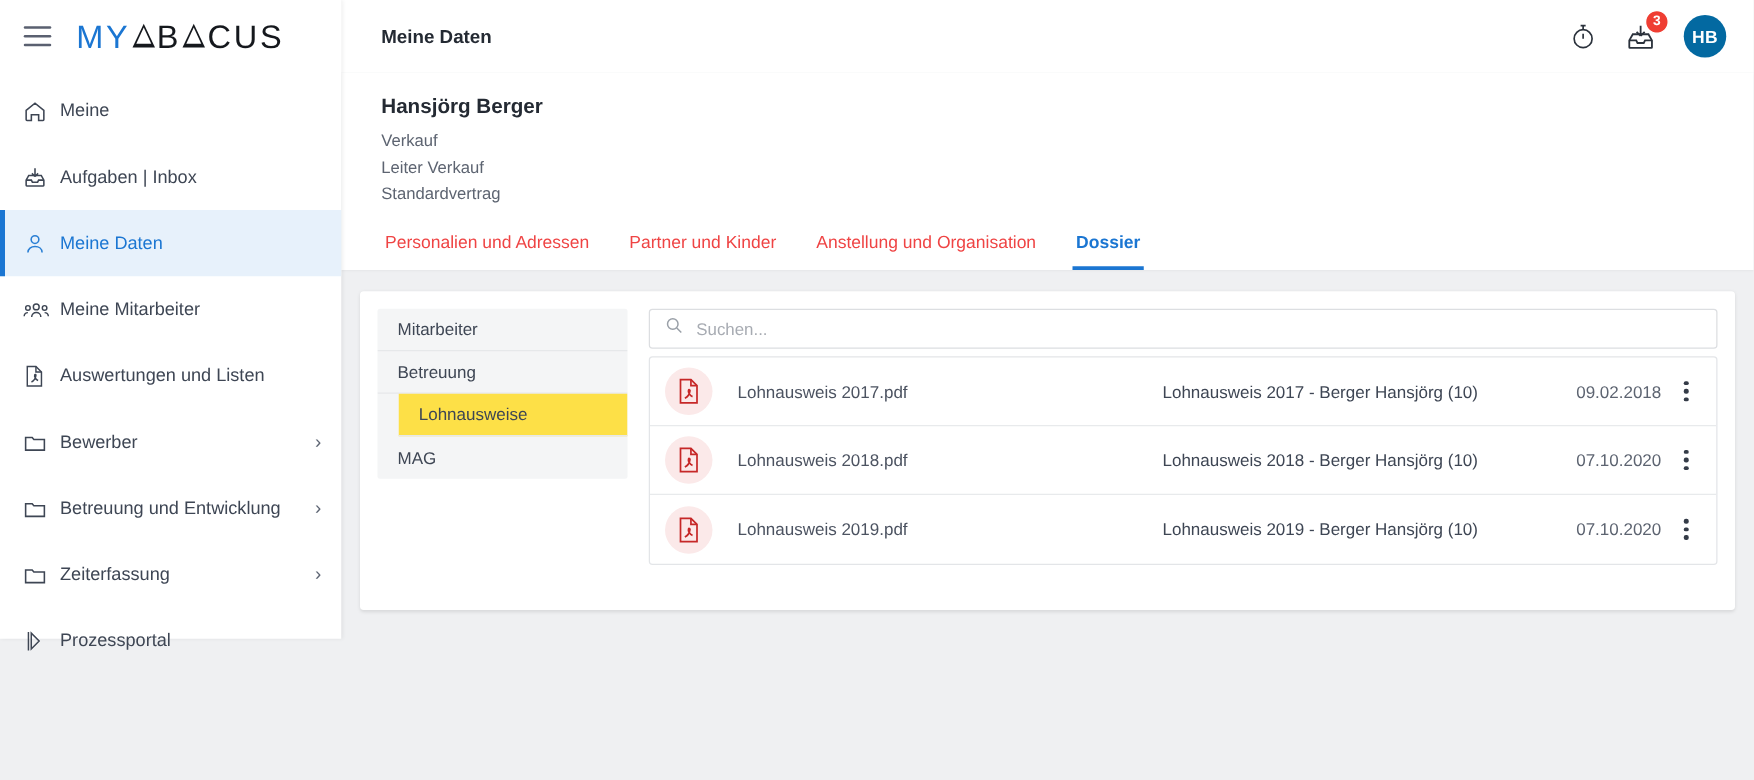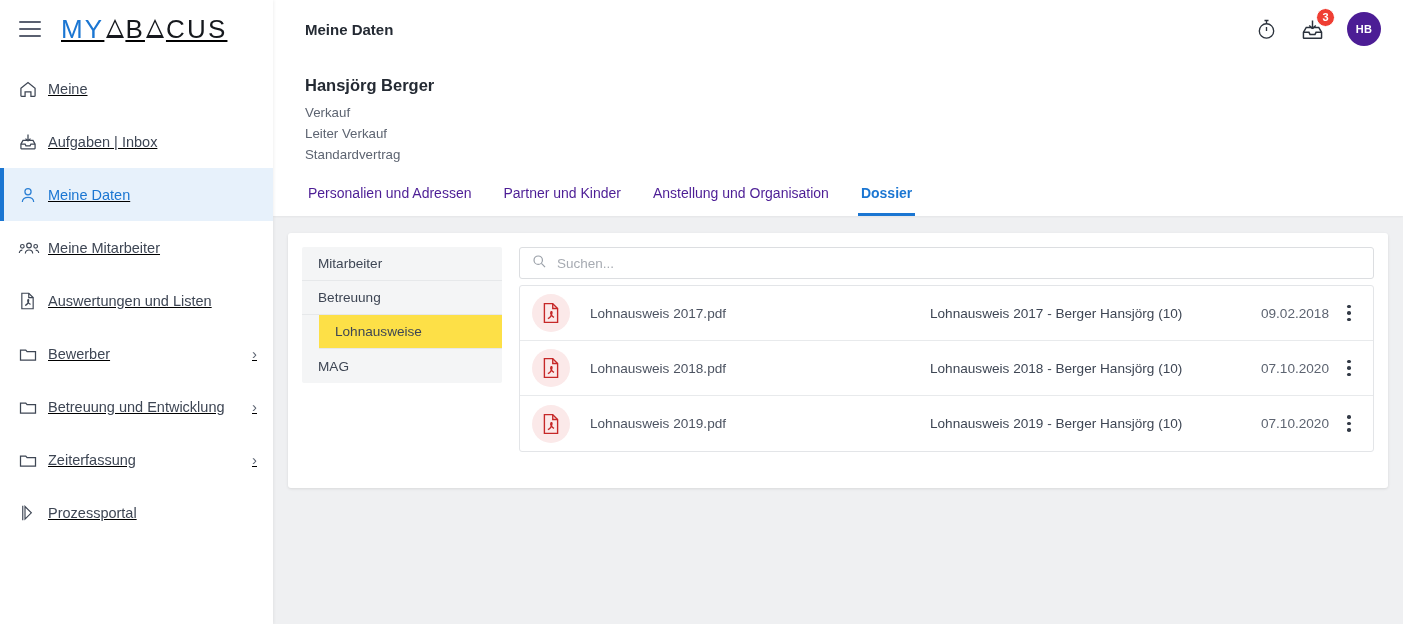--- a/index.html
+++ b/index.html
@@ -6,27 +6,26 @@
   html, body {
     width: 1403px; height: 624px;
     font-family: "Liberation Sans", sans-serif;
     background: #eff0f2;
     overflow: hidden;
   }
   .app { position: relative; width: 1403px; height: 624px; display: flex; }
 
   
   .sidebar {
-    width: 273px; height: 624px;
+    width: 273px; height: 511px;
     background: #ffffff;
     flex: 0 0 273px;
     position: relative;
     z-index: 5;
     box-shadow: 1px 0 3px rgba(0,0,0,0.06);
-    text-decoration: underline;
   }
   .brand-row {
     height: 58px;
     display: flex; align-items: center;
     padding-left: 19px;
     background: #fff;
   }
   .hamburger {
     width: 22px; height: 16px;
     display: flex; flex-direction: column; justify-content: space-between;
@@ -109,40 +108,40 @@
     position: absolute; top: -9px; right: -10px;
     background: #ef3e33; color: #fff;
     font-size: 11px; font-weight: bold;
     min-width: 19px; height: 19px; border-radius: 50%;
     display: flex; align-items: center; justify-content: center;
     border: 1.5px solid #fff;
     padding: 0 2px;
   }
   .avatar {
     width: 34px; height: 34px; border-radius: 50%;
-    background: #4c1d95; color: #fff;
-    font-size: 11px; font-weight: bold;
+    background: #0369a1; color: #fff;
+    font-size: 14px; font-weight: bold;
     display: flex; align-items: center; justify-content: center;
     cursor: pointer; letter-spacing: .3px;
   }
 
   .person-head {
     background: #fff;
     padding: 18px 32px 0 32px;
     flex: 0 0 auto;
     box-shadow: 0 1px 2px rgba(0,0,0,0.05);
     position: relative;
     z-index: 2;
   }
   .person-name { font-size: 16.5px; font-weight: bold; color: #242a33; margin-bottom: 7px; }
   .person-line { font-size: 13.3px; color: #5d6471; line-height: 21px; }
 
   .tabs { display: flex; align-items: flex-end; gap: 26px; margin-top: 20px; }
   .tab {
-    font-size: 14px; color: #4c1d95;
+    font-size: 14px; color: #ef4444;
     padding: 0 3px 12px 3px;
     cursor: pointer;
     border-bottom: 3px solid transparent;
     white-space: nowrap;
   }
   .tab.active { color: #1b76d2; font-weight: bold; border-bottom-color: #1b76d2; }
 
   .content-area { flex: 1; padding: 17px 15px 0 15px; overflow: hidden; }
   .card {
     background: #fff;

